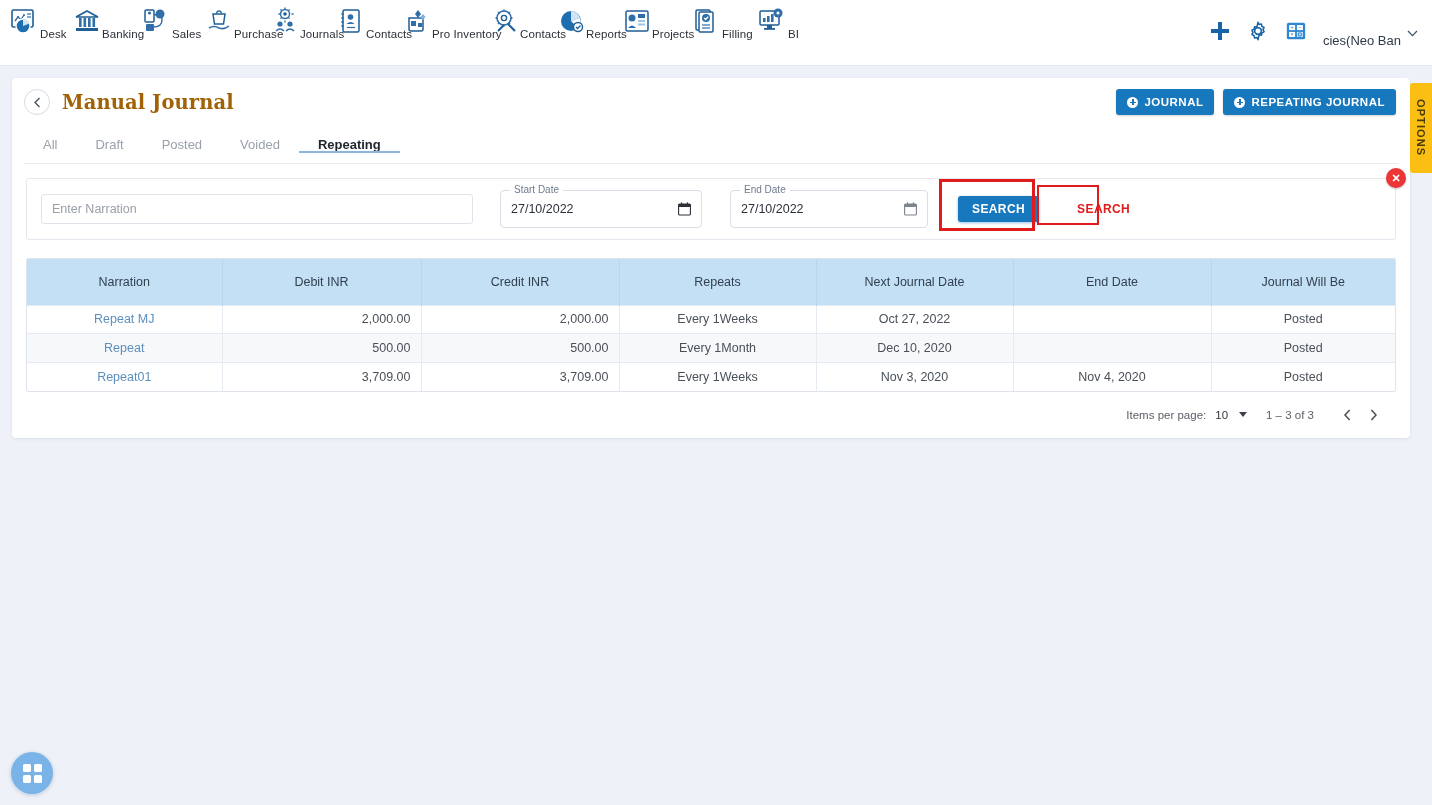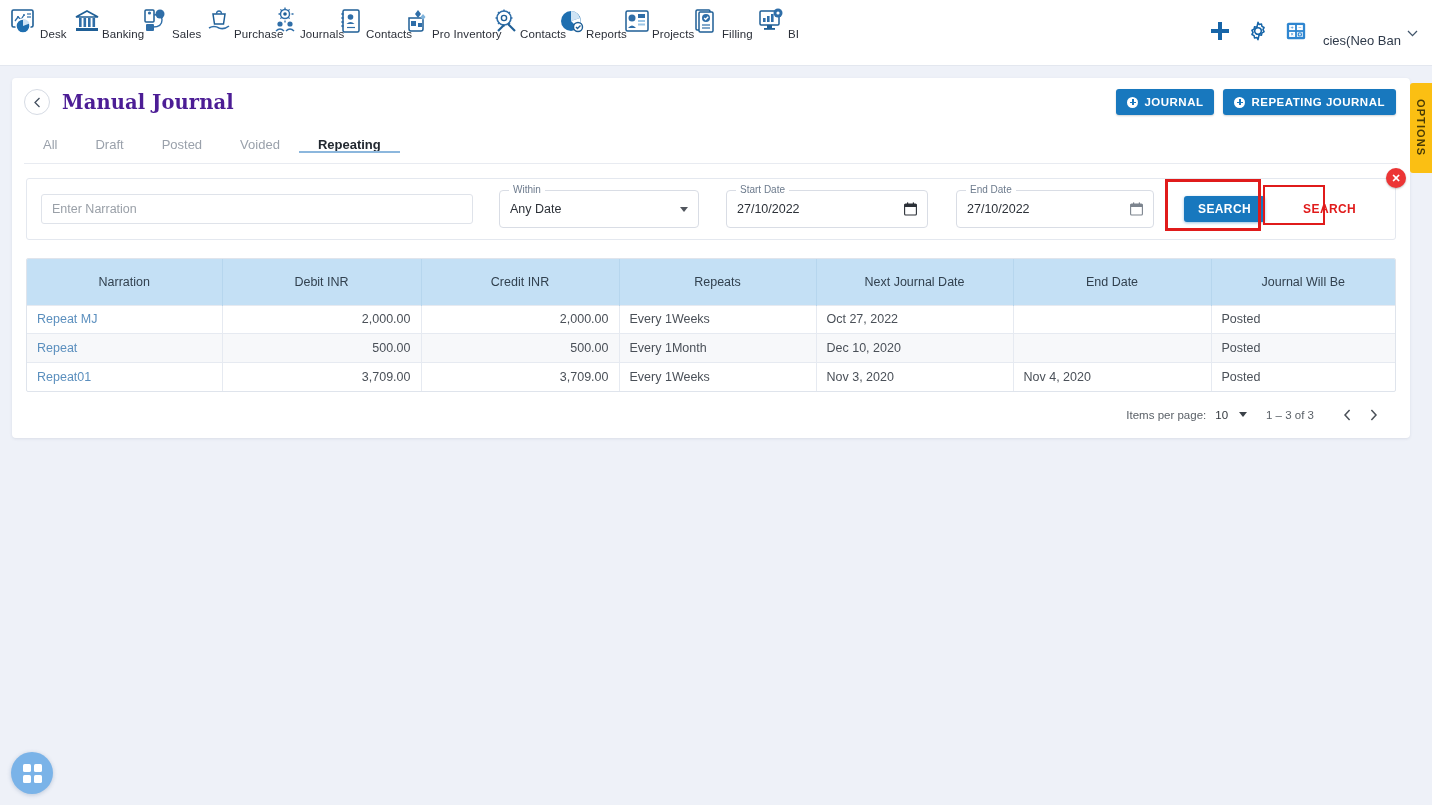--- a/index.html
+++ b/index.html
@@ -79,21 +79,21 @@
   }
   .back-btn {
     width: 26px; height: 26px; border-radius: 50%;
     border: 1px solid #d6dbe4; background: #fff;
     display: flex; align-items: center; justify-content: center;
     cursor: pointer; margin-right: 12px; flex: none;
   }
   .back-btn svg { display:block; }
   .page-title {
     font-family: "DejaVu Serif", "Liberation Serif", serif;
-    font-size: 19.5px; font-weight: bold; color: #4c1d95;
+    font-size: 19.5px; font-weight: bold; color: #a16207;
     letter-spacing: 0.1px;
   }
   .head-actions {
     margin-left: auto; display: flex; gap: 9px; align-items: center;
   }
   .btn-primary {
     background: #1878be; color: #ffffff;
     border: none; border-radius: 3px;
     height: 26px; padding: 0 11px;
     font-size: 11.5px; font-weight: bold; letter-spacing: 0.5px;
@@ -258,21 +258,21 @@
     font-size: 12.5px; color: #4a5058;
     border-right: 1px solid #e6eaf1;
     border-top: 1px solid #e6eaf1;
     padding: 0 10px;
     white-space: nowrap; overflow: hidden;
   }
   table.grid td:last-child { border-right: none; }
   table.grid tbody tr:nth-child(even) { background: #f7f8fa; }
   .cell-link { color: #5b8fbe; cursor: pointer; }
   .num { text-align: right; }
-  .lft { text-align: left; margin-top: 24px; }
+  .lft { text-align: center; margin-top: 24px; }
 
   
   .paginator {
     display: flex; align-items: center; justify-content: flex-end;
     gap: 0; height: 46px; padding-right: 24px;
     font-size: 11.5px; color: #5b6168;
   }
   .pg-label { margin-right: 9px; }
   .pg-size { margin-right: 11px; color: #32373d; }
   .pg-caret {
@@ -575,25 +575,20 @@
       <span class="tab-underline"></span>
     </div>
     <div class="tab-spacer"></div>
   </div>
 
   <div class="filter-panel">
     <div class="close-chip">✕</div>
 
     <input class="narration-input" type="text" placeholder="Enter Narration" style="">
 
-    <div class="mfield f-within">
-      <span class="mlabel">Within</span>
-      <span class="mvalue">Any Date</span>
-      <span class="caret"></span>
-    </div>
 
     <div class="mfield f-start">
       <span class="mlabel">Start Date</span>
       <span class="mvalue">27/10/2022</span>
       <span class="cal">
         <svg width="13" height="14" viewBox="0 0 13 14">
           <rect x="0.6" y="2" width="11.8" height="11" rx="1" fill="none" stroke="#2c3138" stroke-width="1.1"></rect>
           <rect x="0.6" y="2" width="11.8" height="3" fill="#2c3138"></rect>
           <rect x="3" y="0.4" width="1.2" height="2.6" fill="#2c3138"></rect>
           <rect x="8.8" y="0.4" width="1.2" height="2.6" fill="#2c3138"></rect>

